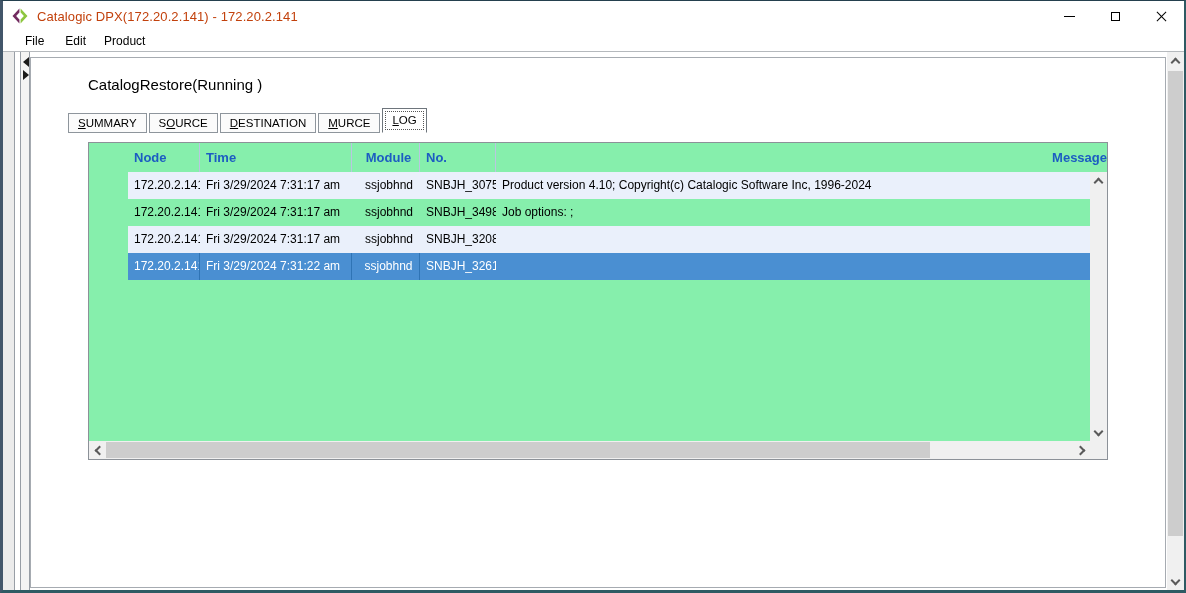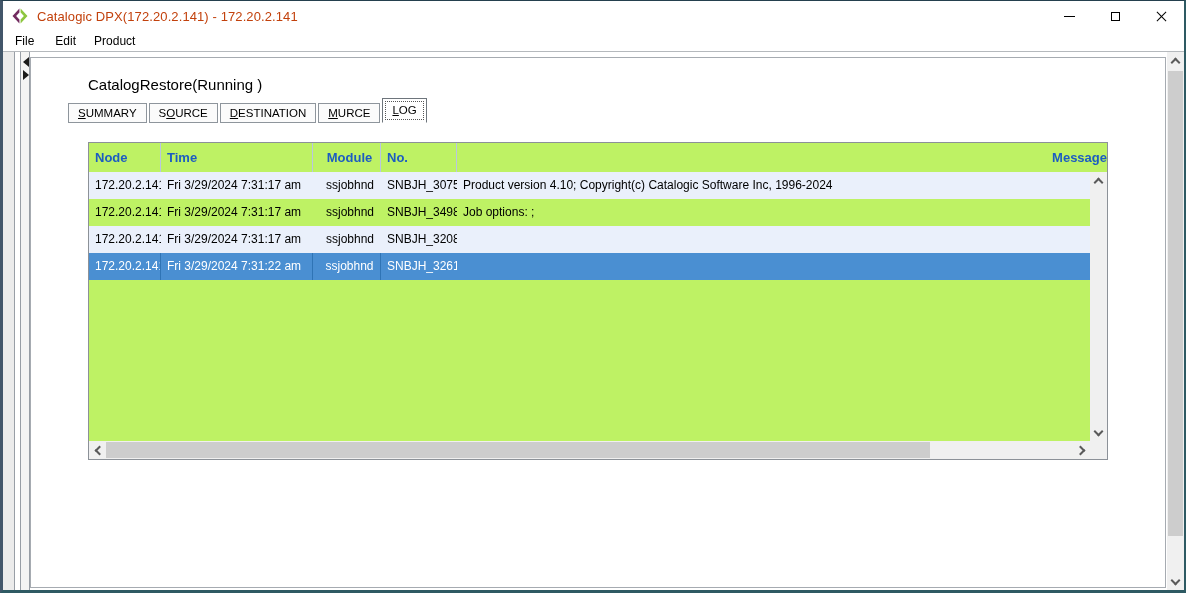--- a/index.html
+++ b/index.html
@@ -18,21 +18,21 @@
   .win-btn { width:46px; height:30px; display:flex; align-items:center; justify-content:center; }
   .glyph-min { width:11px; height:1px; background:#000; }
   .glyph-max { width:9px; height:9px; border:1px solid #000; }
   .glyph-close { position:relative; width:13px; height:13px; }
   .glyph-close i { position:absolute; left:0; top:6px; width:13px; height:1px; background:#000; }
   .glyph-close i.a { transform:rotate(45deg); }
   .glyph-close i.b { transform:rotate(-45deg); }
 
   
   .menubar { position:absolute; left:0; top:30px; right:0; height:21px;
-    display:flex; align-items:center; padding-left:12px; background:#fff;
+    display:flex; align-items:center; padding-left:22px; background:#fff;
     border-bottom:1px solid #b5b9bd; }
   .menu-item { font-size:12px; color:#000; padding:2px 9px 3px 9px; }
   .menu-item:first-child { padding-left:0; margin-left:0; padding-right:12px; }
 
   
   .main { position:absolute; left:0; top:51px; right:0; bottom:0; background:#fff; }
   .sidebar { position:absolute; left:0; top:0; bottom:0; width:12px;
     background:#ebebeb; border-right:1px solid #989ea6; }
   .splitter { position:absolute; left:17px; top:0; bottom:0; width:10px;
     background:#f4f4f4; border-left:1px solid #989ea6; border-right:1px solid #989ea6; }
@@ -52,31 +52,31 @@
   .chev-down { transform:rotate(-45deg); margin-bottom:3px; }
   .chev-left { transform:rotate(45deg); margin-left:3px; }
   .chev-right { transform:rotate(225deg); margin-right:3px; }
 
   
   .panel { position:absolute; left:27px; right:18px; top:5px; bottom:2px;
     background:#fff; border:1px solid #a6abb1; }
   .job-title { position:absolute; left:57px; top:18px; font-size:15px; color:#000; }
 
   
-  .tabstrip { position:absolute; left:37px; top:40px; height:25px; display:flex; align-items:flex-end; }
+  .tabstrip { position:absolute; left:37px; top:50px; height:25px; display:flex; align-items:flex-end; }
   .tab { height:20px; padding:3px 9px 2px 9px; margin-right:2px; background:#fbfbfb;
     border:1px solid #8e959c; font-size:11.5px; color:#000; white-space:nowrap; }
   .tab .mn { text-decoration:underline; }
   .tab.active { height:25px; padding-top:5px; background:#fff; position:relative; z-index:2;
     border:1px solid #6e757c; border-bottom:1px solid #fff;
     outline:1px dotted #555; outline-offset:-4px; }
 
   
   .logtable { position:absolute; left:57px; top:84px; width:1020px; height:318px;
-    background:#bef264; border:1px solid #8c9198; }
+    background:#86efac; border:1px solid #8c9198;padding-left:39px; }
   .thead { display:flex; height:29px; }
   .th { font-size:13px; font-weight:bold; color:#1c5cc2; line-height:29px;
     padding-left:6px; border-right:1px solid #b9c6e0; overflow:hidden; white-space:nowrap; }
   .th:last-child { border-right:none;text-align:right; }
   .tr { display:flex; height:27px; }
   .td { font-size:12px; color:#000; line-height:27px; padding-left:6px;
     overflow:hidden; white-space:nowrap; }
   .c0 { width:72px; flex:0 0 auto; }
   .c1 { width:152px; flex:0 0 auto; }
   .c2 { width:68px; flex:0 0 auto;text-align:center; }

